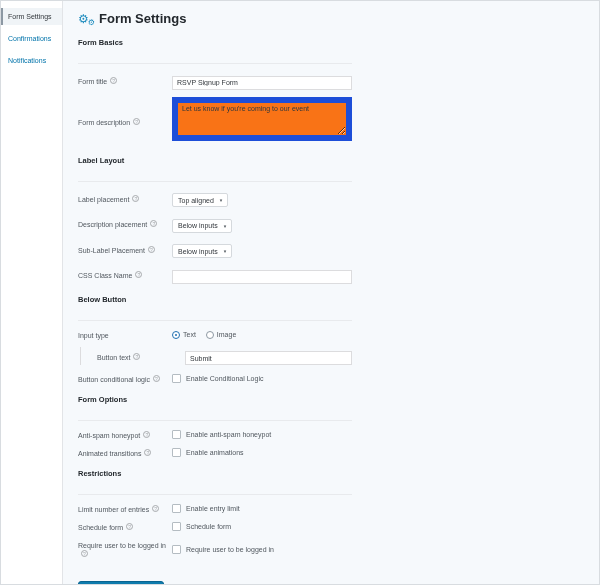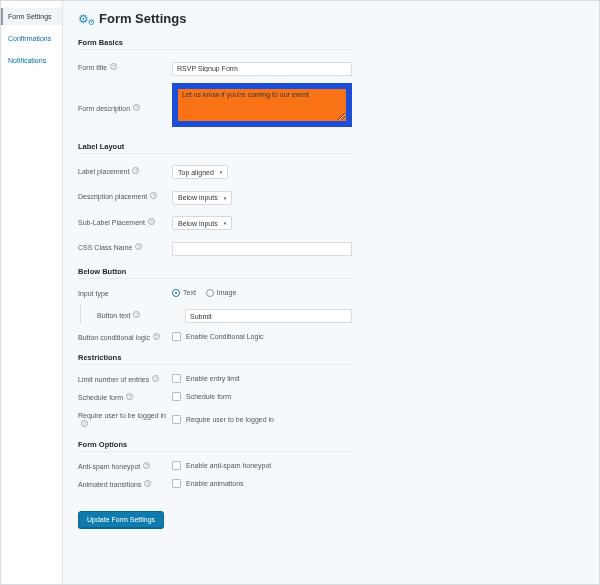--- a/index.html
+++ b/index.html
@@ -23,21 +23,21 @@
   .main { flex:1; padding:10px 0 0 15px; overflow:hidden; }
   .header { display:flex; align-items:center; margin-bottom:13px; }
   .gears { position:relative; color:#1e8cbe; font-size:12px; line-height:12px; width:17px; margin-right:4px; }
   .gear-sm { position:absolute; font-size:8px; line-height:8px; right:0; bottom:-2px; }
   .title { font-size:13px; font-weight:bold; color:#23282d; }
   .content { width:274px; }
   .section { margin-top:12px; }
   .section:first-child { margin-top:0; }
   .section-title {
     font-size:7.5px; font-weight:bold; color:#23282d; line-height:8px;
-    padding-bottom:2px; border-bottom:1px solid #e8eaed; margin-bottom:7px;
+    padding-bottom:16px; border-bottom:1px solid #e8eaed; margin-bottom:7px;
   }
   .row { display:flex; align-items:center; margin-bottom:7px; }
   .row.cbrow { margin-bottom:6px; }
   .row-label { width:94px; flex-shrink:0; font-size:7px; color:#50575e; padding-top:3px; line-height:9px; }
   .row-control { flex:1; min-width:0; }
   .row.indent { border-left:1px solid #dcdcde; margin-left:2px; padding-left:16px; }
   .row.indent .row-label { width:88px; }
   .help {
     display:inline-block; width:7px; height:7px; line-height:6px;
     border:1px solid #a7aaad; border-radius:50%; color:#a7aaad;
@@ -157,20 +157,41 @@
             <div class="row-label"><span>Button conditional logic</span><span class="help">?</span></div>
             <div class="row-control">
               <div class="check-row">
                 <span class="checkbox"></span>
                 <span class="check-label">Enable Conditional Logic</span>
               </div>
             </div>
           </div>
         </div>
         <div class="section">
+          <div class="section-title">Form Options</div>
+          <div class="row cbrow">
+            <div class="row-label"><span>Anti-spam honeypot</span><span class="help">?</span></div>
+            <div class="row-control">
+              <div class="check-row">
+                <span class="checkbox"></span>
+                <span class="check-label">Enable anti-spam honeypot</span>
+              </div>
+            </div>
+          </div>
+          <div class="row cbrow">
+            <div class="row-label"><span>Animated transitions</span><span class="help">?</span></div>
+            <div class="row-control">
+              <div class="check-row">
+                <span class="checkbox"></span>
+                <span class="check-label">Enable animations</span>
+              </div>
+            </div>
+          </div>
+        </div>
+        <div class="section">
           <div class="section-title">Restrictions</div>
           <div class="row cbrow">
             <div class="row-label"><span>Limit number of entries</span><span class="help">?</span></div>
             <div class="row-control">
               <div class="check-row">
                 <span class="checkbox"></span>
                 <span class="check-label">Enable entry limit</span>
               </div>
             </div>
           </div>
@@ -182,41 +203,20 @@
                 <span class="check-label">Schedule form</span>
               </div>
             </div>
           </div>
           <div class="row cbrow">
             <div class="row-label"><span>Require user to be logged in</span><span class="help">?</span></div>
             <div class="row-control">
               <div class="check-row">
                 <span class="checkbox"></span>
                 <span class="check-label">Require user to be logged in</span>
-              </div>
-            </div>
-          </div>
-        </div>
-        <div class="section">
-          <div class="section-title">Form Options</div>
-          <div class="row cbrow">
-            <div class="row-label"><span>Anti-spam honeypot</span><span class="help">?</span></div>
-            <div class="row-control">
-              <div class="check-row">
-                <span class="checkbox"></span>
-                <span class="check-label">Enable anti-spam honeypot</span>
-              </div>
-            </div>
-          </div>
-          <div class="row cbrow">
-            <div class="row-label"><span>Animated transitions</span><span class="help">?</span></div>
-            <div class="row-control">
-              <div class="check-row">
-                <span class="checkbox"></span>
-                <span class="check-label">Enable animations</span>
               </div>
             </div>
           </div>
         </div>
       </div>
     <button class="update-btn">Update Form Settings</button>
   </div>
 </div>
 
 </body></html>

